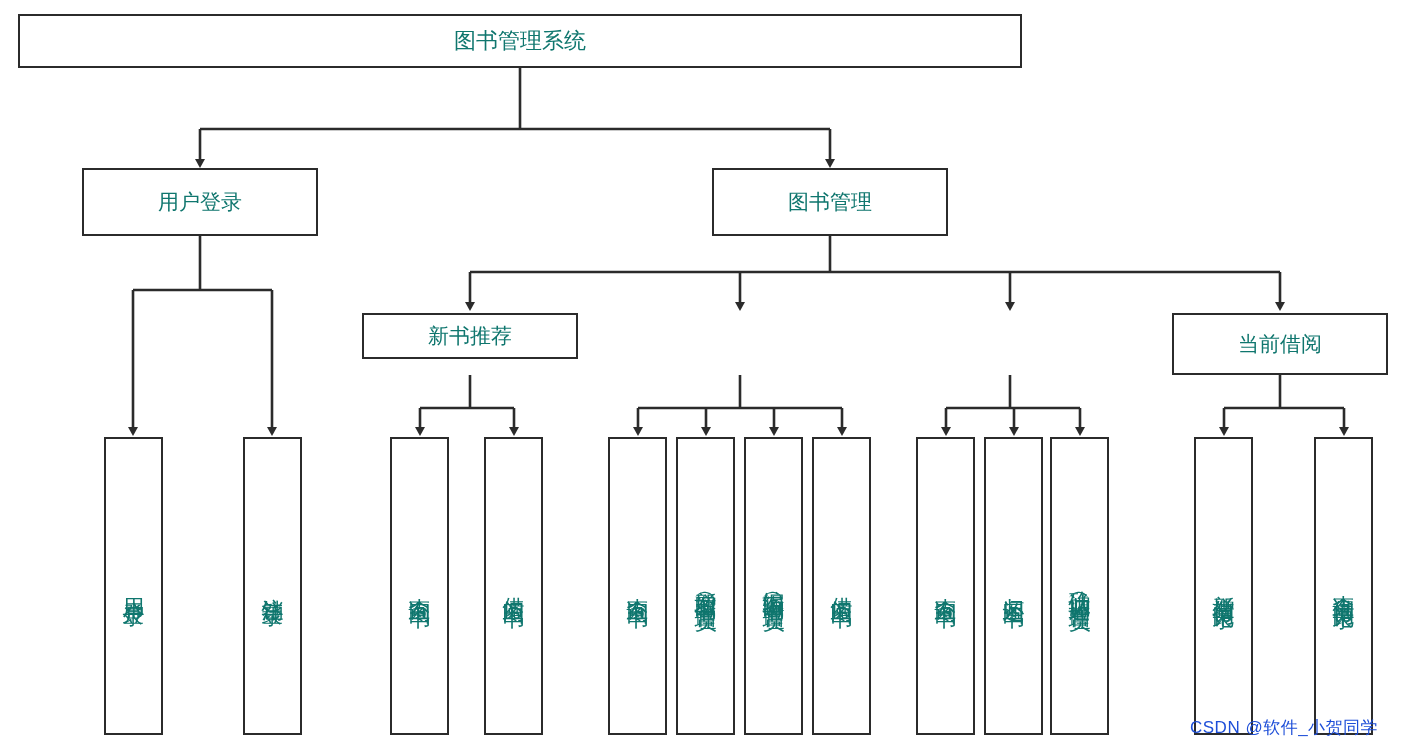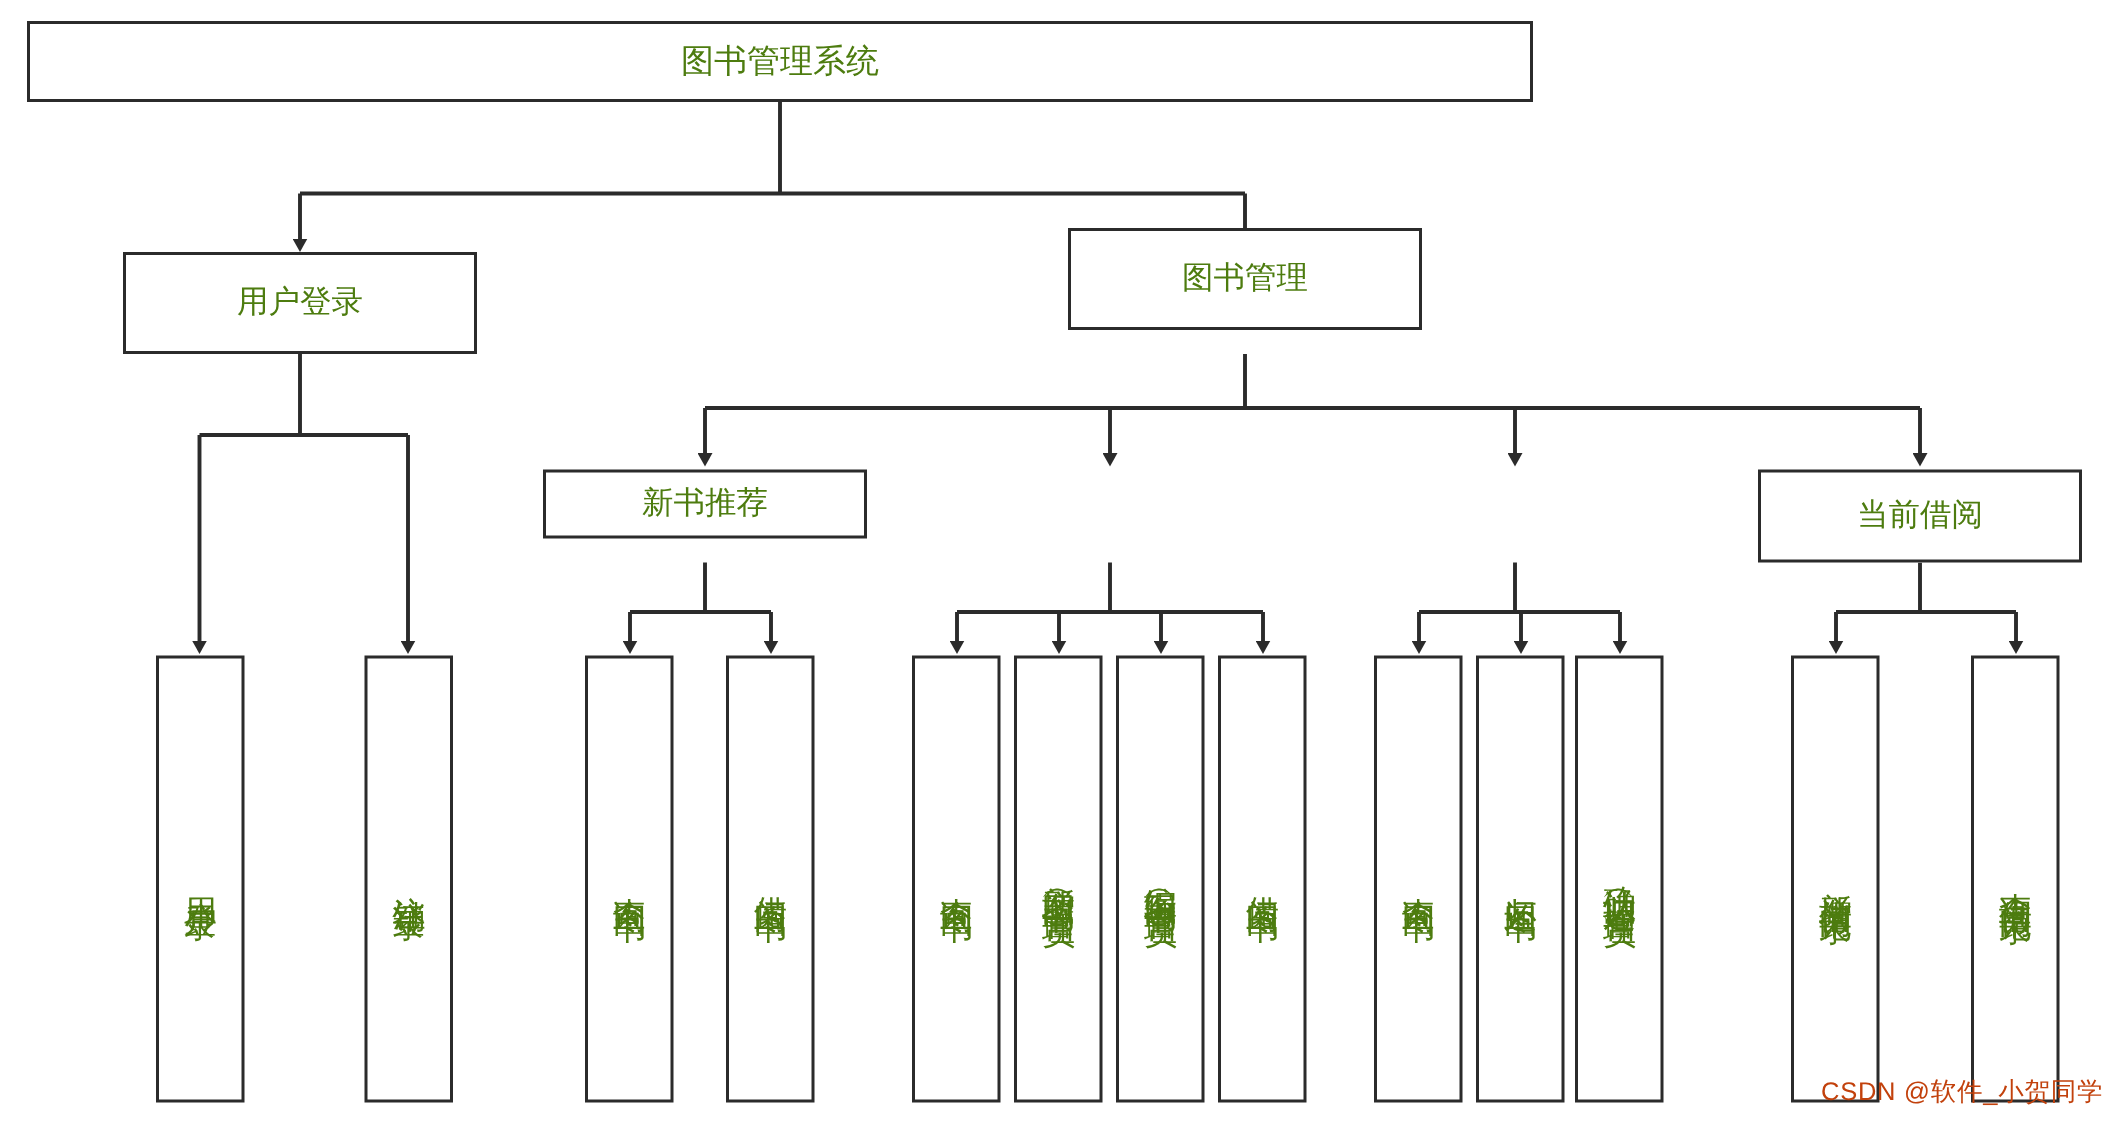--- a/index.html
+++ b/index.html
@@ -1,25 +1,25 @@
 <!DOCTYPE html>
 <html><head>
 <meta charset="utf-8">
 <style>
   html,body{margin:0;padding:0;background:#ffffff;}
   body{font-family:"Liberation Sans","DejaVu Sans",sans-serif;}
   #stage{position:relative;width:1405px;height:747px;background:#ffffff;overflow:hidden;}
   #wires{position:absolute;left:0;top:0;width:1405px;height:747px;}
   .node{position:absolute;box-sizing:border-box;background:#ffffff;border:2px solid #2b2b2b;display:flex;align-items:center;justify-content:center;}
-  .node .lbl{color:#4d7c0f;line-height:1.15;text-align:center;white-space:pre-line;}
+  .node .lbl{color:#0f766e;line-height:1.15;text-align:center;white-space:pre-line;}
   .h-node .lbl{font-size:21px;}
   .root .lbl{font-size:22px;}
   .leaf{writing-mode:vertical-rl;text-orientation:upright;}
   .leaf .lbl{writing-mode:vertical-rl;text-orientation:upright;font-size:22px;letter-spacing:3px;line-height:1.1;white-space:nowrap;}
-  #watermark{position:absolute;color:#c2410c;font-size:17px;letter-spacing:.5px;white-space:nowrap;margin-left:24px;}
+  #watermark{position:absolute;color:#1d4ed8;font-size:17px;letter-spacing:.5px;white-space:nowrap;}
 </style>
 </head>
 <body>
 
 <div id="stage">
 
   <svg id="wires" viewBox="0 0 1405 747">
     <defs>
       <marker id="arw" markerWidth="9" markerHeight="10" refX="1" refY="5" orient="auto" markerUnits="userSpaceOnUse">
         <path d="M0,0 L9,5 L0,10 z" fill="#2b2b2b"></path>
@@ -69,21 +69,21 @@
     </g>
   </svg>
 
   <div class="node root h-node" style="left:18px;top:14px;width:1004px;height:54px;">
     <span class="lbl">图书管理系统</span>
   </div>
 
   <div class="node h-node" style="left:82px;top:168px;width:236px;height:68px;">
     <span class="lbl">用户登录</span>
   </div>
-  <div class="node h-node" style="left:712px;top:152px;width:236px;height:68px;">
+  <div class="node h-node" style="left:712px;top:168px;width:236px;height:68px;">
     <span class="lbl">图书管理</span>
   </div>
 
   <div class="node h-node" style="left:362px;top:313px;width:216px;height:46px;">
     <span class="lbl">新书推荐</span>
   </div>
   <div class="node h-node" style="left:1172px;top:313px;width:216px;height:62px;">
     <span class="lbl">当前借阅</span>
   </div>
 

